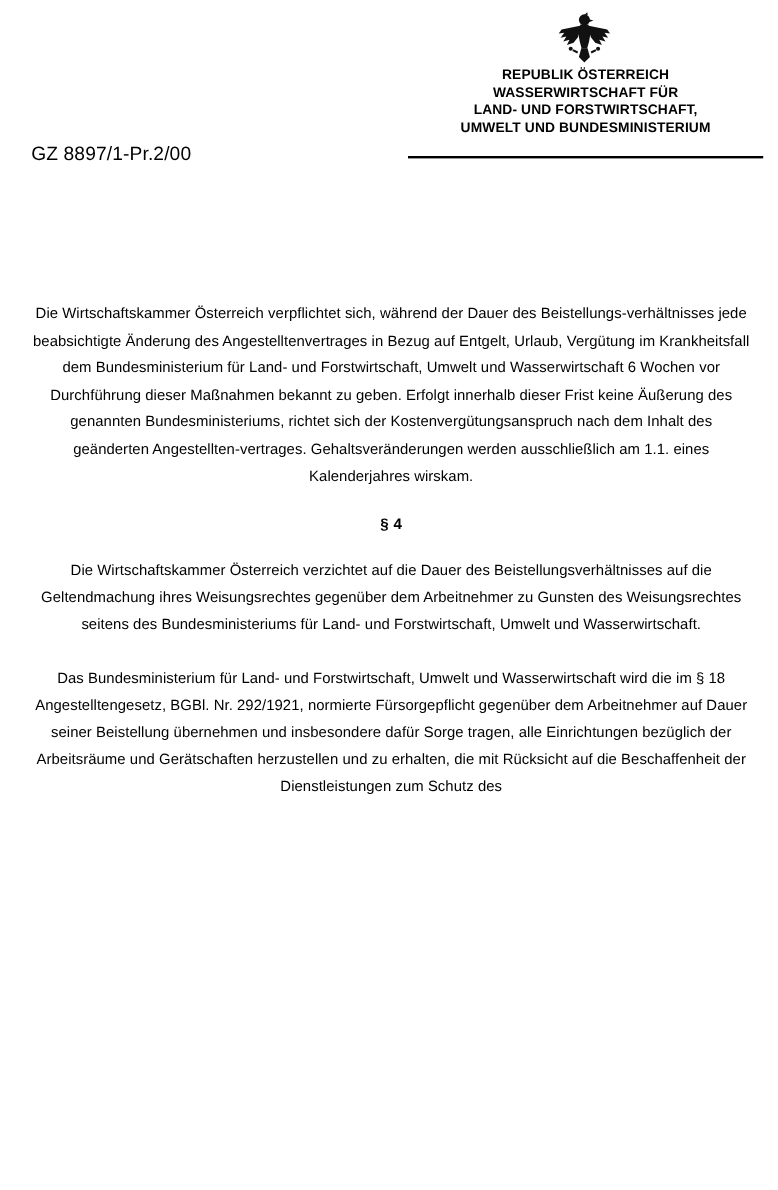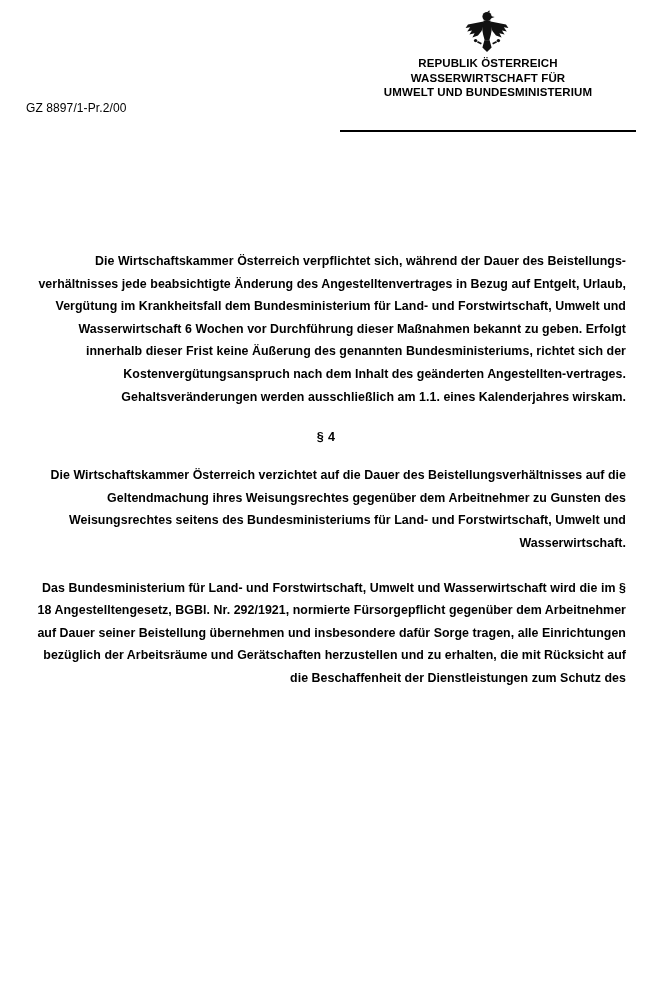--- a/index.html
+++ b/index.html
@@ -47,22 +47,22 @@
     font-weight: bold;
     line-height: 14.6px;
     letter-spacing: 0.1px;
   }
   .ministry-block div {
     white-space: nowrap;
   }
   .gz {
     position: absolute;
     left: 26px;
-    top: 93px;
-    font-size: 12px;
+    top: 112px;
+    font-size: 16px;
     font-weight: normal;
     letter-spacing: 0.1px;
   }
   .rule {
     position: absolute;
     left: 340px;
     top: 122px;
     width: 296px;
     height: 2px;
     background: #000;
@@ -72,23 +72,22 @@
   .content {
     position: absolute;
     left: 26px;
     top: 250px;
     width: 600px;
   }
   p.para {
     margin: 0 0 22px 0;
     font-size: 12.4px;
     line-height: 22.6px;
-    text-align: right;
+    text-align: center;
     letter-spacing: 0.05px;
-    font-weight: bold;
   }
   p.para.tight {
     margin-bottom: 21px;
   }
   .section-mark {
     margin: 10px 0 20px 0;
     font-size: 12.6px;
     font-weight: bold;
     text-align: center;
     letter-spacing: 0.3px;
@@ -122,20 +121,21 @@
           <path d="M32.2 31.0 l-4.0 2.0 l0.8 1.6 l4.0 -2.0 z"></path>
           <circle cx="11.6" cy="30.6" r="1.7"></circle>
           <circle cx="34.4" cy="30.6" r="1.7"></circle>
         </g>
       </svg>
     </div>
 
     <div class="ministry-block">
       <div>REPUBLIK ÖSTERREICH</div>
       <div>WASSERWIRTSCHAFT FÜR</div>
+      <div>LAND- UND FORSTWIRTSCHAFT,</div>
       <div>UMWELT UND BUNDESMINISTERIUM</div>
     </div>
 
     <div class="gz">GZ 8897/1-Pr.2/00</div>
     <div class="rule"></div>
   </div>
 
   <div class="content">
     <p class="para">Die Wirtschaftskammer Österreich verpflichtet sich, während der Dauer des Beistellungs-verhältnisses jede beabsichtigte Änderung des Angestelltenvertrages in Bezug auf Entgelt, Urlaub, Vergütung im Krankheitsfall dem Bundesministerium für Land- und Forstwirtschaft, Umwelt und Wasserwirtschaft 6 Wochen vor Durchführung dieser Maßnahmen bekannt zu geben. Erfolgt innerhalb dieser Frist keine Äußerung des genannten Bundesministeriums, richtet sich der Kostenvergütungsanspruch nach dem Inhalt des geänderten Angestellten-vertrages. Gehaltsveränderungen werden ausschließlich am 1.1. eines Kalenderjahres wirskam.</p>
     <div class="section-mark">§ 4</div>

